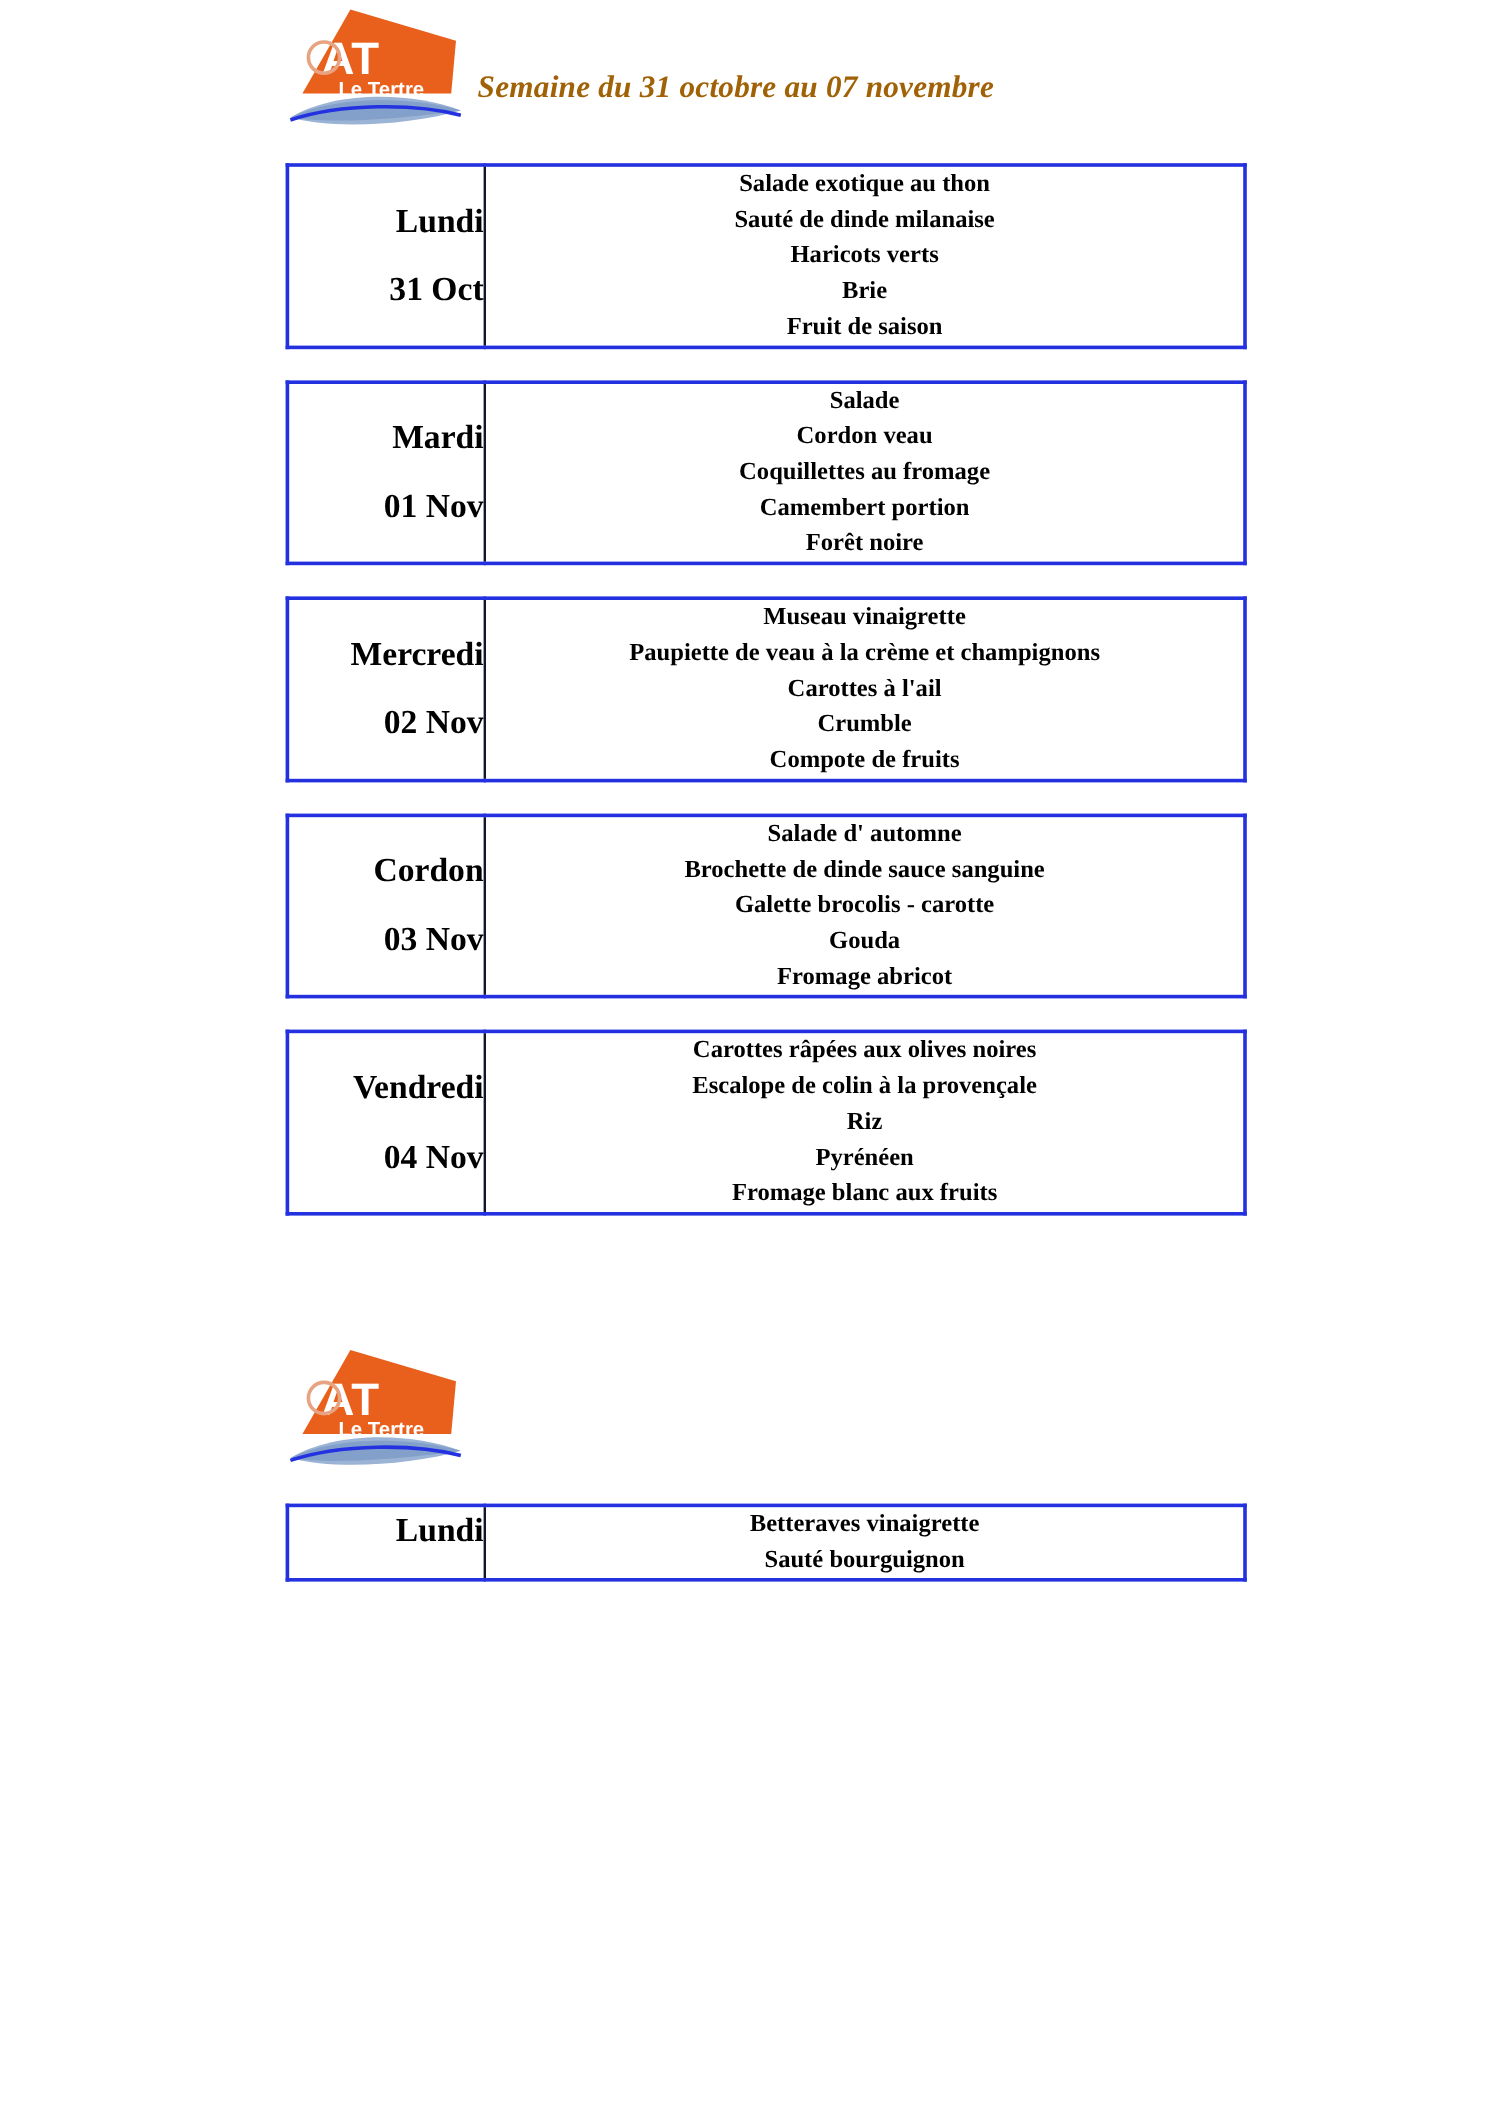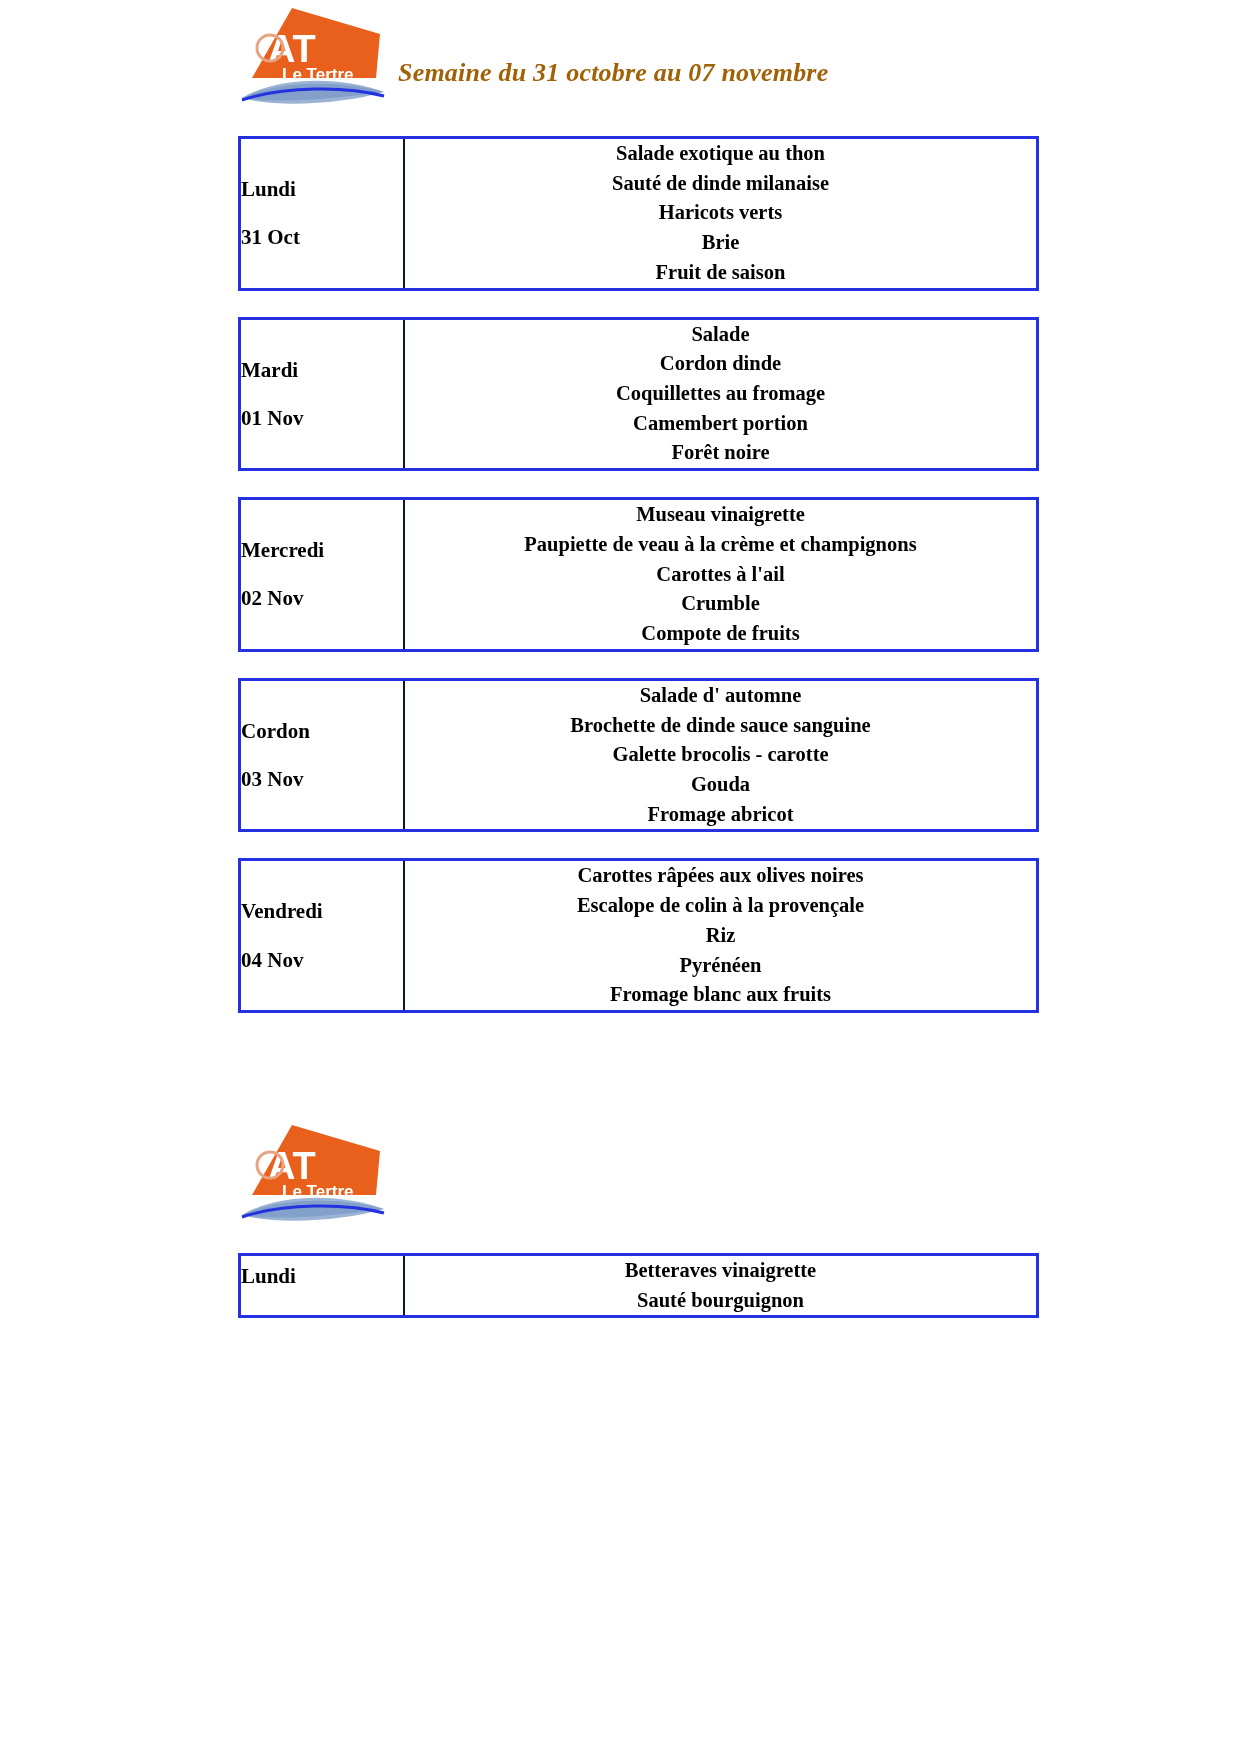--- a/index.html
+++ b/index.html
@@ -60,23 +60,23 @@
     margin-top: 26px;
     background: #ffffff;
   }
   .day-table td {
     border: 2px solid #0f172a;
     vertical-align: middle;
     padding: 0;
   }
   .day-cell {
     width: 162px;
-    text-align: left;
+    text-align: right;
     font-weight: bold;
-    font-size: 21px;
+    font-size: 28px;
     line-height: 1.35;
     padding: 10px 4px 12px 4px;
   }
   .day-cell .dayname { display: block; }
   .day-cell .daygap { display: block; height: 20px; }
   .day-cell .daydate { display: block; }
 
   .menu-cell {
     text-align: center;
     font-weight: bold;
@@ -134,21 +134,21 @@
   <table class="day-table">
     <tbody>
         <tr>
       <td class="day-cell">
         <span class="dayname">Mardi</span>
         <span class="daygap"></span>
         <span class="daydate">01 Nov</span>
       </td>
       <td class="menu-cell">
         <span class="line">Salade</span>
-        <span class="line">Cordon dinde</span>
+        <span class="line">Cordon veau</span>
         <span class="line">Coquillettes au fromage</span>
         <span class="line">Camembert portion</span>
         <span class="line">Forêt noire</span>
       </td>
     </tr>
   </tbody>
     </table>
 
   <table class="day-table">
     <tbody>

